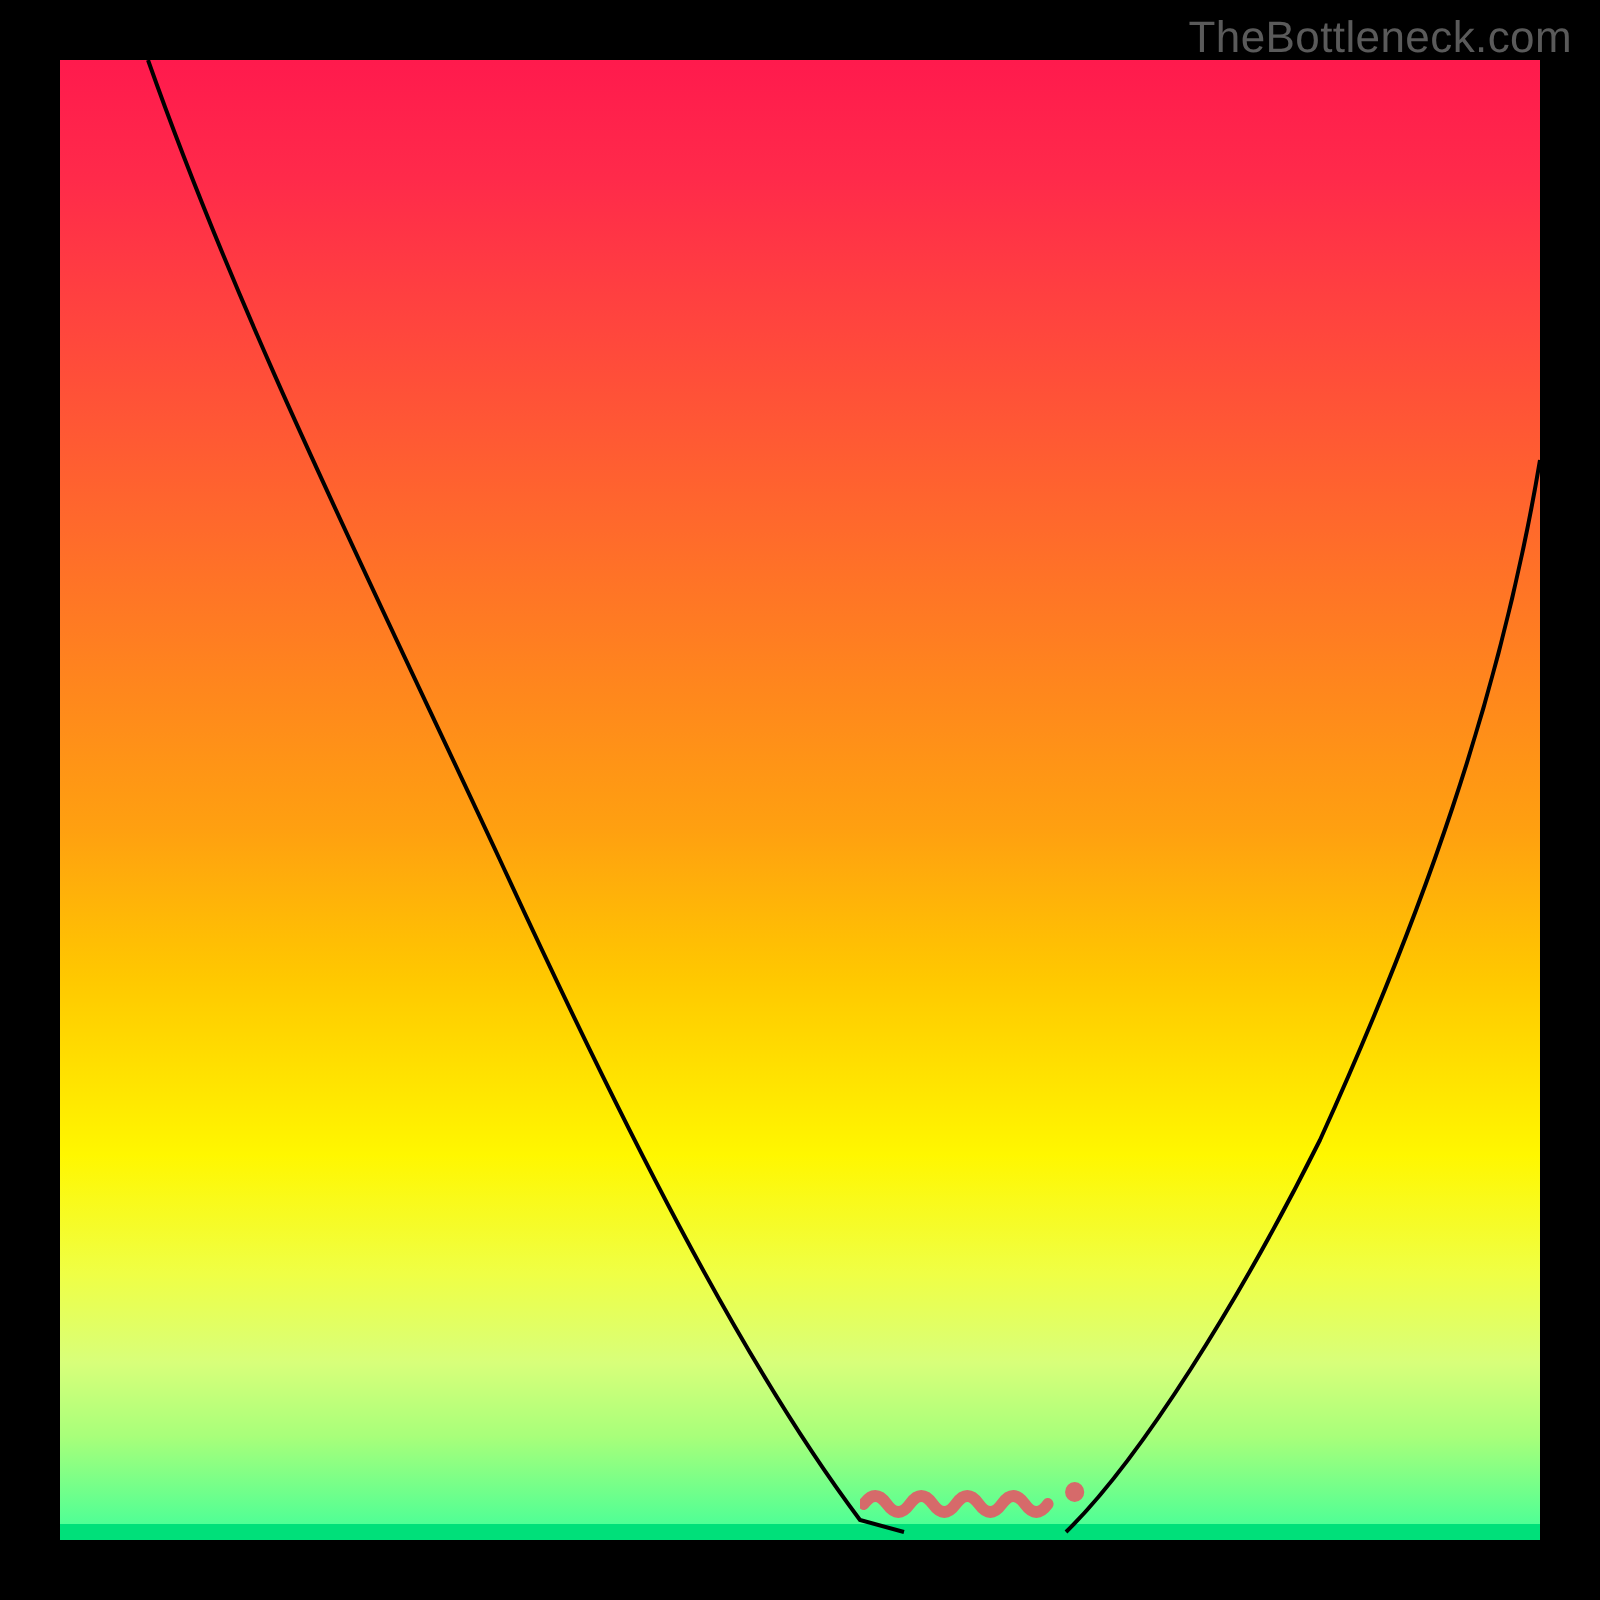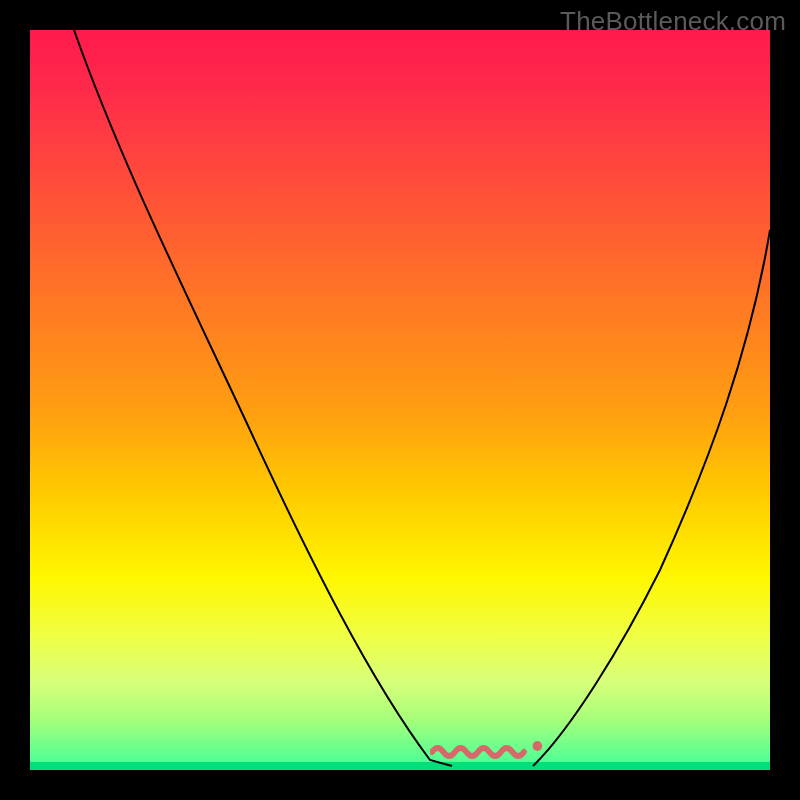--- a/index.html
+++ b/index.html
@@ -9,21 +9,21 @@
     background: #000;
     position: relative;
     overflow: hidden;
     font-family: Arial, Helvetica, sans-serif;
   }
   .watermark {
     position: absolute;
     top: 6px;
     right: 14px;
     color: #5a5a5a;
-    font-size: 26px;
+    font-size: 22px;
     font-weight: 500;
     z-index: 10;
     letter-spacing: 0.2px;
   }
   .plot-area {
     position: absolute;
     left: 30px;
     top: 30px;
     width: 740px;
     height: 740px;

